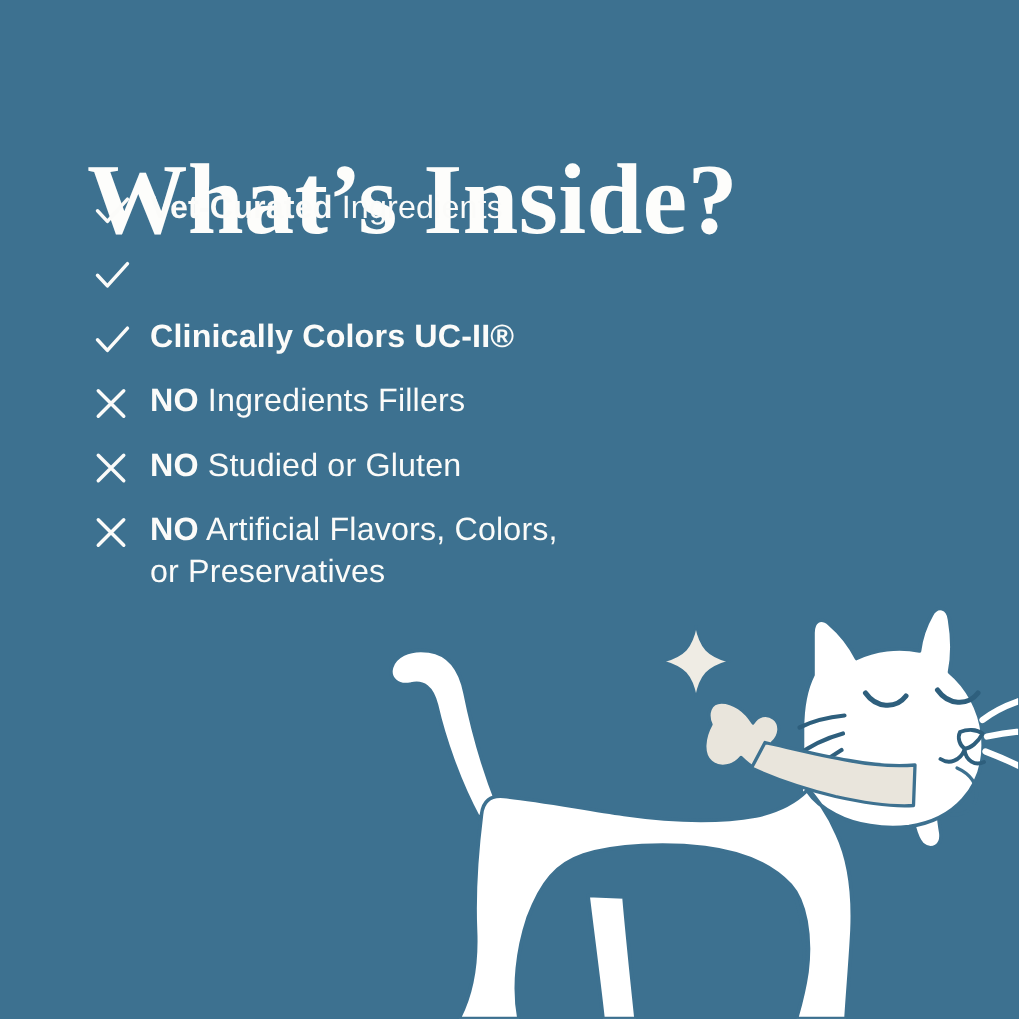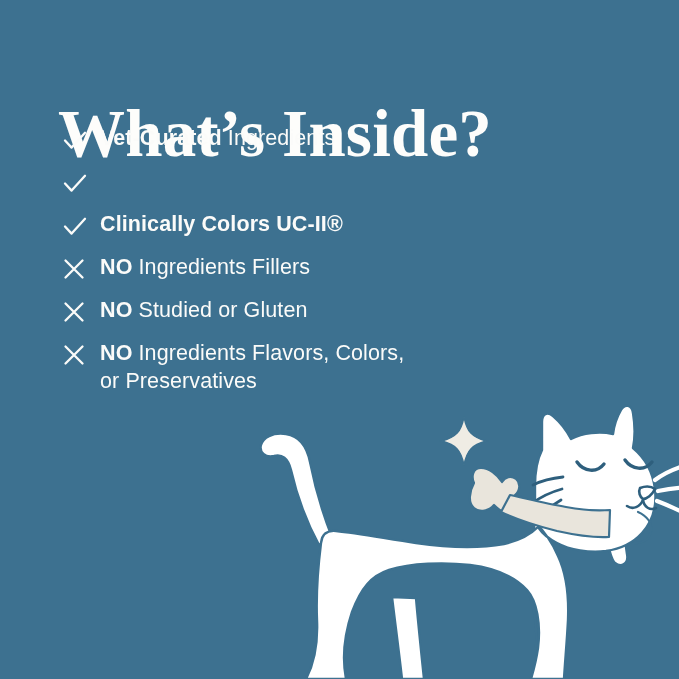--- a/index.html
+++ b/index.html
@@ -130,21 +130,21 @@
       </span>
       <span class="benefit-text"><span class="lead">NO</span><span> Studied or Gluten</span></span>
     </div>
 
     <div class="benefit-row">
       <span class="benefit-icon">
         <svg width="24" height="24" viewBox="0 0 24 24">
           <path d="M3.5 3.5 L20.5 20.5 M20.5 3.5 L3.5 20.5" fill="none" stroke="#fbfbf9" stroke-width="2.3" stroke-linecap="round"></path>
         </svg>
       </span>
-      <span class="benefit-text"><span class="lead">NO</span><span> Ingredients Flavors, Colors,</span><br><span>or Preservatives</span></span>
+      <span class="benefit-text"><span class="lead">NO</span><span> Artificial Flavors, Colors,</span><br><span>or Preservatives</span></span>
     </div>
 
   </div>
 
   <div id="cat-illustration">
     <svg width="431" height="279" viewBox="0 0 431 279" xmlns="http://www.w3.org/2000/svg">
 
       <g>
         <path d="M216 17 C219 32 224 37 238 41 C224 45 219 50 216 65
                  C213 50 208 45 194 41 C208 37 213 32 216 17 Z" fill="#efece4" stroke="#3d7190" stroke-width="1.4"></path>

